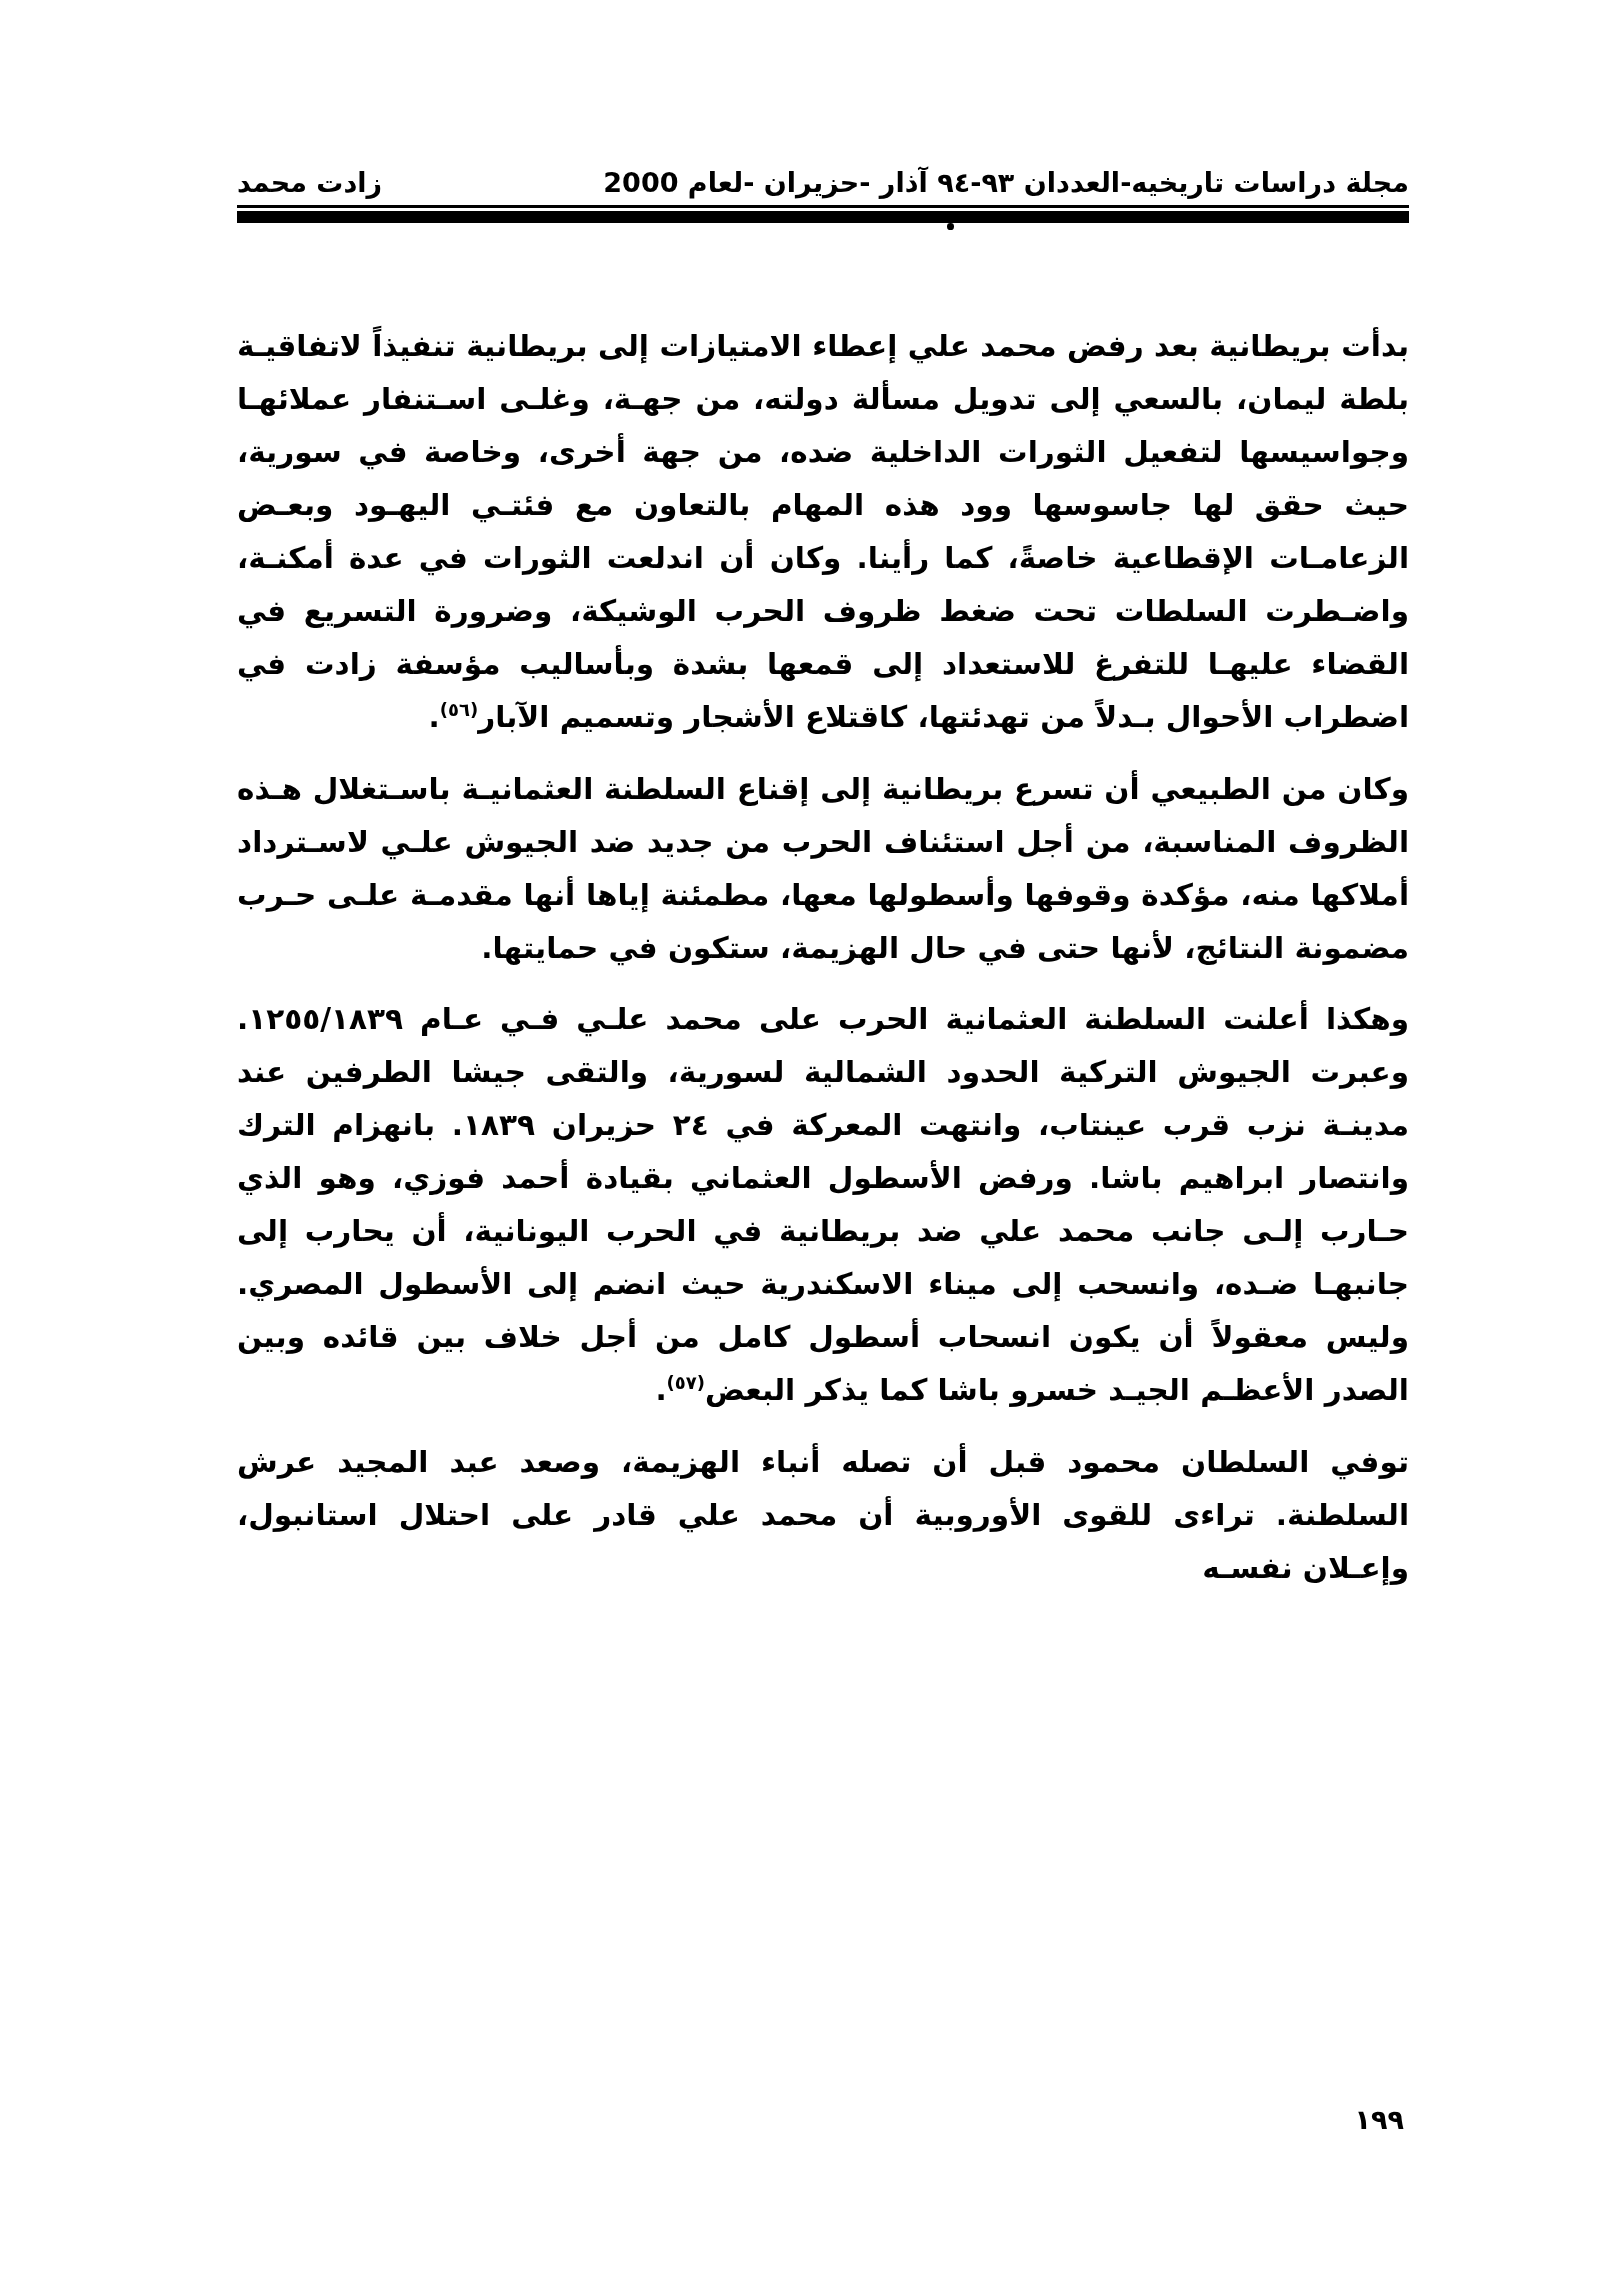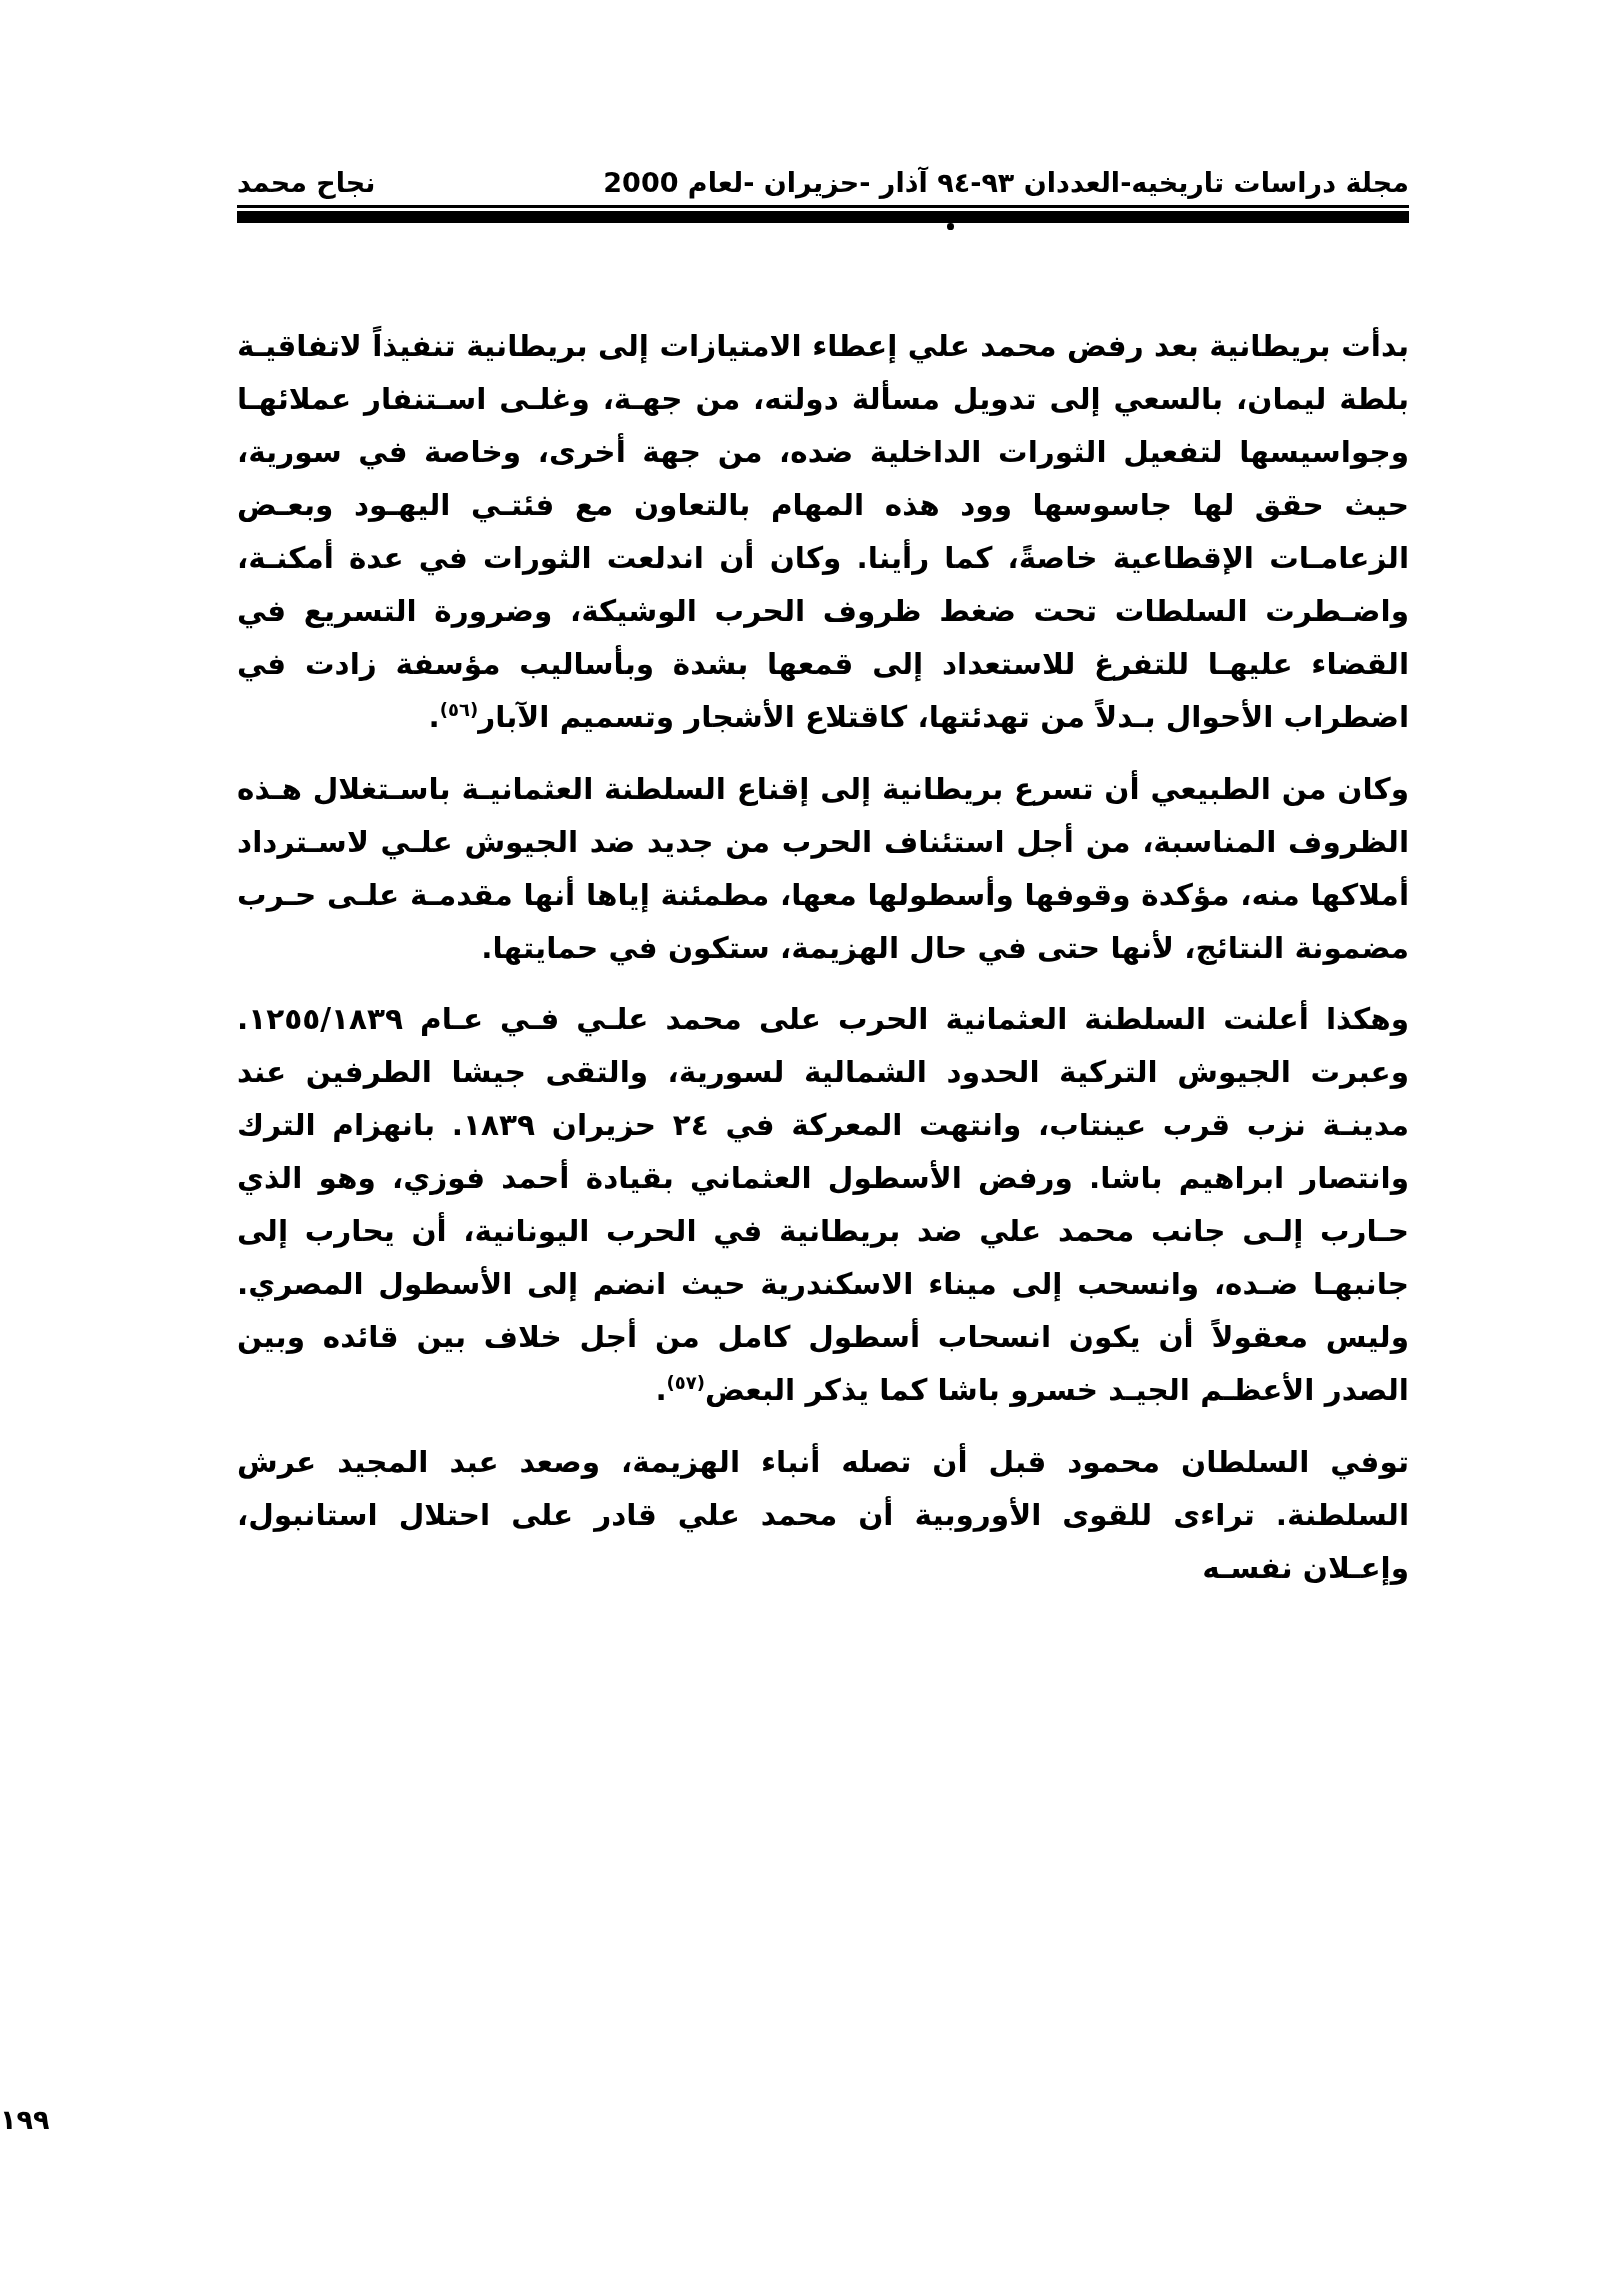--- a/index.html
+++ b/index.html
@@ -94,35 +94,35 @@
       font-size: 18px;
       vertical-align: super;
       line-height: 0;
     }
 
     .page-number {
       position: absolute;
       left: 0;
       width: 1404px;
       top: 2104px;
-      text-align: left;
+      text-align: right;
       font-weight: bold;
       font-size: 27px;
       direction: rtl;
       font-family: "DejaVu Sans", sans-serif;
     }
   </style>
 </head>
 <body>
 
 <div class="page">
 
   <div class="running-header">
     <span>مجلة دراسات تاريخيه-العددان ٩٣-٩٤ آذار -حزيران -لعام 2000</span>
-    <span>نجاح محمد</span>
+    <span>زادت محمد</span>
   </div>
 
   <div class="header-rule">
     <div class="thin"></div>
     <div class="thick"></div>
   </div>
   <div class="header-dot"></div>
 
   <div class="content">
 

